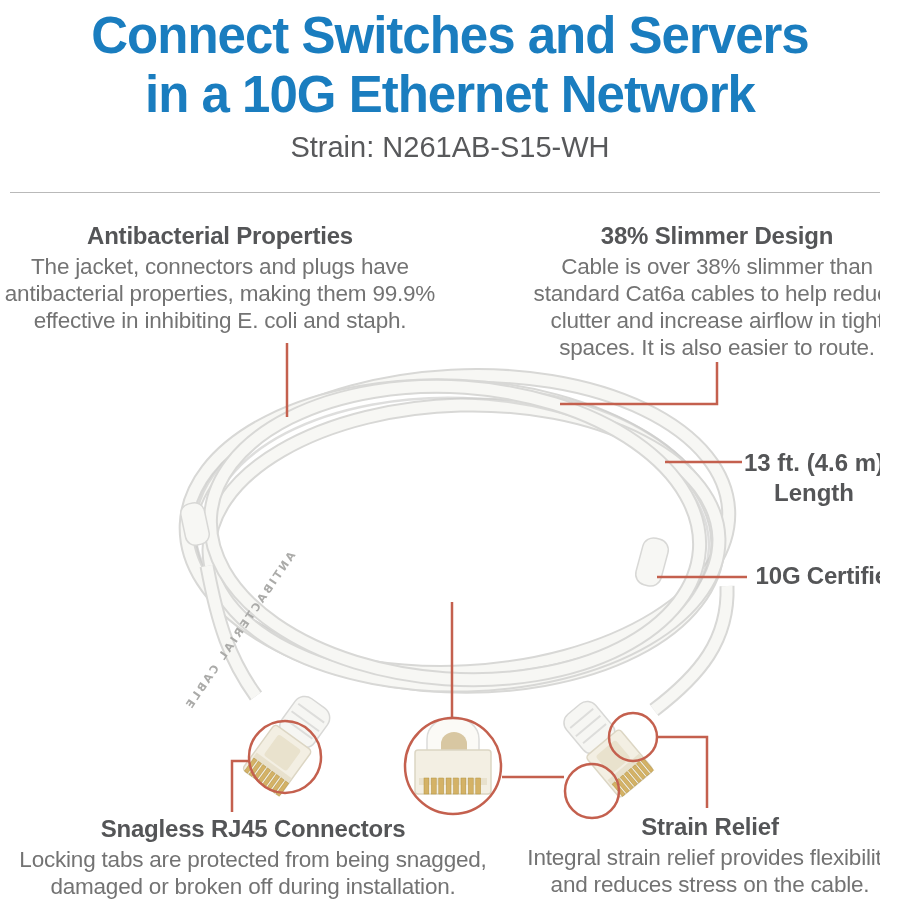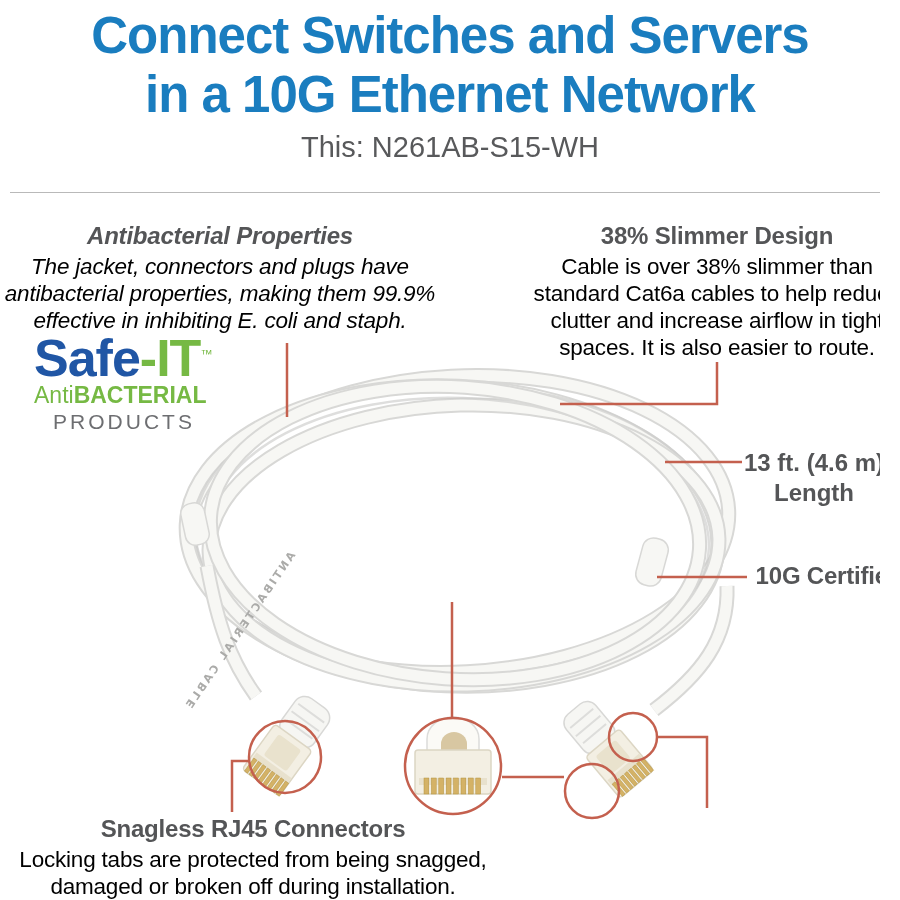--- a/index.html
+++ b/index.html
@@ -10,23 +10,23 @@
   
   .title{top:6px;left:0;width:900px;text-align:center;color:#1a7dbf;
          font-size:51px;line-height:59px;font-weight:800;letter-spacing:-1px;white-space:pre-line;}
   .model{top:131px;left:0;width:900px;text-align:center;color:#58595b;
          font-size:29px;font-weight:400;}
   .divider{top:192px;left:10px;width:880px;border-top:1.5px solid #b9b9b9;height:0;}
 
   
   .blk{text-align:center;}
   .blk h3{margin:0;color:#545557;font-size:24px;font-weight:700;letter-spacing:-0.2px;}
-  .blk p{margin:3px 0 0 0;color:#000000;font-size:22.5px;line-height:27px;
+  .blk p{margin:3px 0 0 0;color:#737373;font-size:22.5px;line-height:27px;
          letter-spacing:-0.2px;white-space:pre-line;}
-  .ab-block{left:0;top:222px;width:440px;font-style:italic;}
+  .ab-block{left:0;top:222px;width:440px;}
   .slim-block{left:527px;top:222px;width:380px;}
   .gold-block{left:298px;top:486px;width:320px;}
   .len-block{left:738px;top:448px;width:152px;text-align:center;color:#545557;
              font-size:24px;font-weight:700;line-height:30px;white-space:pre-line;}
   .cert-block{left:737px;top:562px;width:160px;margin-left:12px;}
   .cert-block p{line-height:27.5px;}
   .snag-block{left:17px;top:815px;width:472px;}
   .strain-block{left:520px;top:813px;width:380px;}
 
   
@@ -59,21 +59,21 @@
   .jacket-print{fill:#ababa9;font-size:11px;letter-spacing:2.5px;font-weight:700;
                 font-family:"DejaVu Sans",sans-serif;}
 </style>
 </head>
 <body>
 
 <div class="page">
 
   <div class="abs title">Connect Switches and Servers
 in a 10G Ethernet Network</div>
-  <div class="abs model">This: N261AB-S15-WH</div>
+  <div class="abs model">Strain: N261AB-S15-WH</div>
   <div class="abs divider"></div>
 
   <svg class="abs artwork" viewBox="0 0 900 900" xmlns="http://www.w3.org/2000/svg">
 
     <g>
       <ellipse class="cable-out" cx="459" cy="524" rx="270" ry="148" transform="rotate(-3 459 524)"></ellipse>
       <ellipse class="cable-in" cx="459" cy="524" rx="270" ry="148" transform="rotate(-3 459 524)"></ellipse>
       <ellipse class="cable-out" cx="452" cy="536" rx="266" ry="150" transform="rotate(2.5 452 536)"></ellipse>
       <ellipse class="cable-in" cx="452" cy="536" rx="266" ry="150" transform="rotate(2.5 452 536)"></ellipse>
       <ellipse class="cable-shade" cx="456" cy="530" rx="261" ry="145" transform="rotate(0.5 456 530)"></ellipse>
@@ -171,34 +171,34 @@
   </div>
 
   <div class="abs blk slim-block">
     <h3>38% Slimmer Design</h3>
     <p>Cable is over 38% slimmer than
 standard Cat6a cables to help reduce
 clutter and increase airflow in tight
 spaces. It is also easier to route.</p>
   </div>
 
-  <div class="abs logo">
-    <div class="logo-line1"><span class="logo-safe">Safe</span><span class="logo-it">-IT</span><span class="logo-tm">™</span></div>
-    <div class="logo-line2"><span class="logo-anti">Anti</span><span class="logo-bact">BACTERIAL</span></div>
-    <div class="logo-line3">PRODUCTS</div>
-  </div>
 
 
   <div class="abs len-block">13 ft. (4.6 m)
 Length</div>
 
   <div class="abs blk cert-block">
     <h3>10G Certified</h3>
   </div>
 
   <div class="abs blk snag-block">
     <h3>Snagless RJ45 Connectors</h3>
     <p>Locking tabs are protected from being snagged,
 damaged or broken off during installation.</p>
   </div>
 
+  <div class="abs blk strain-block">
+    <h3>Strain Relief</h3>
+    <p>Integral strain relief provides flexibility
+and reduces stress on the cable.</p>
+  </div>
 
 </div>
 
 </body></html>

